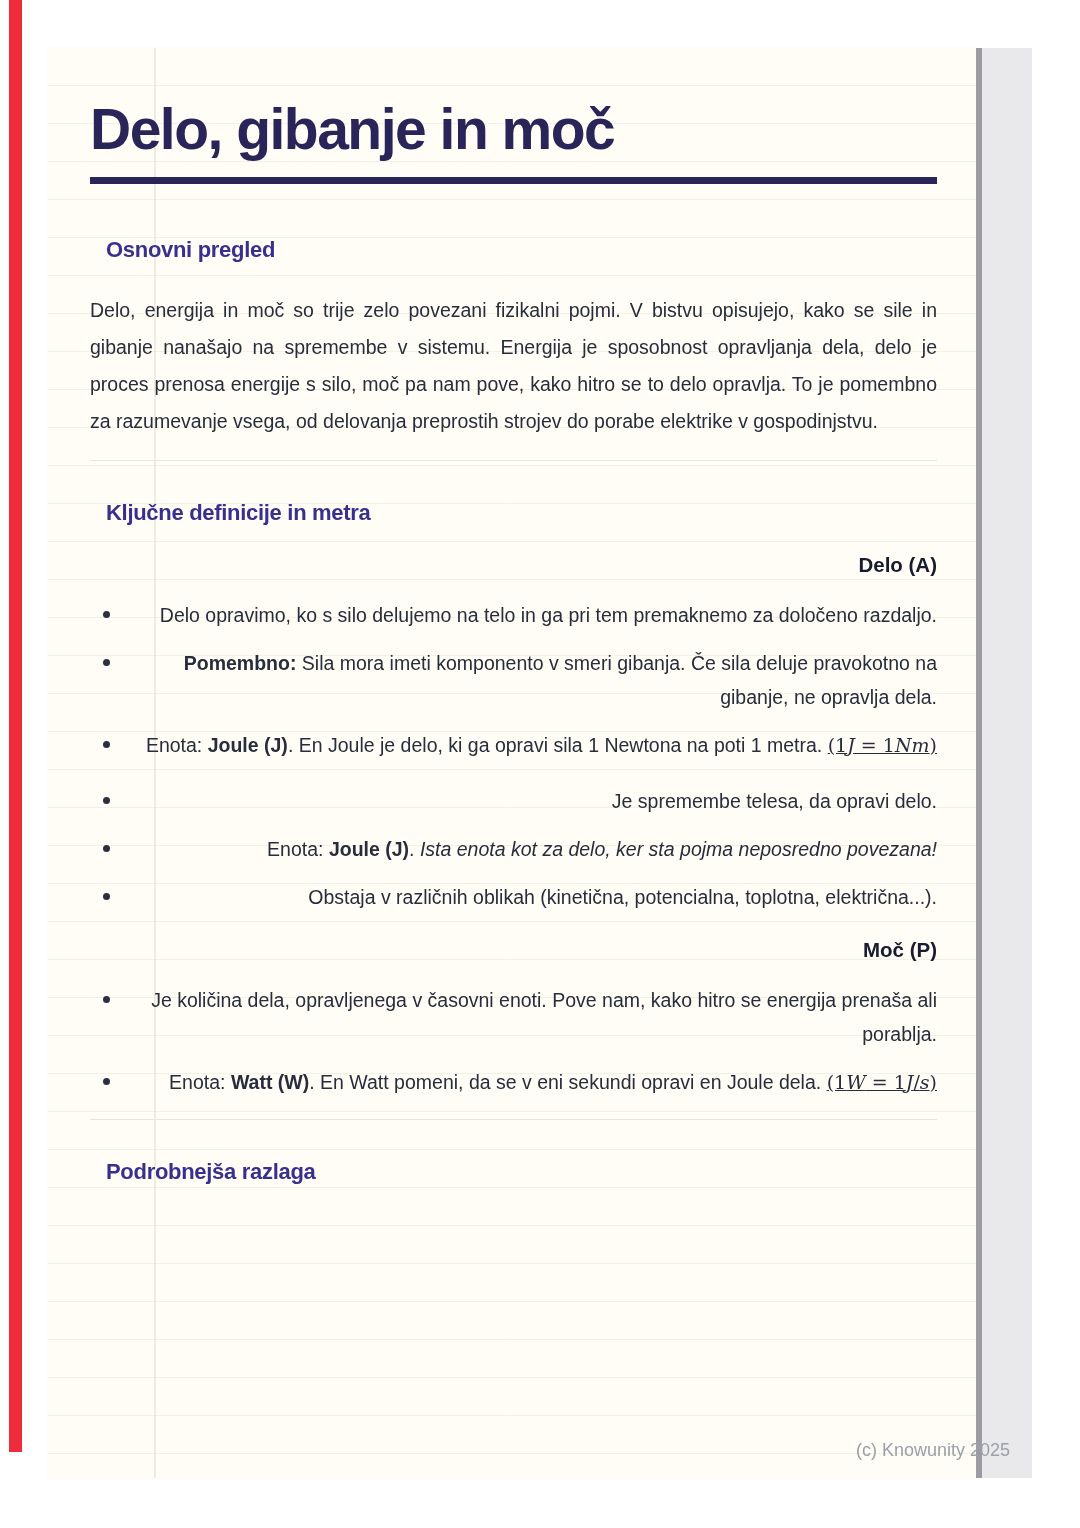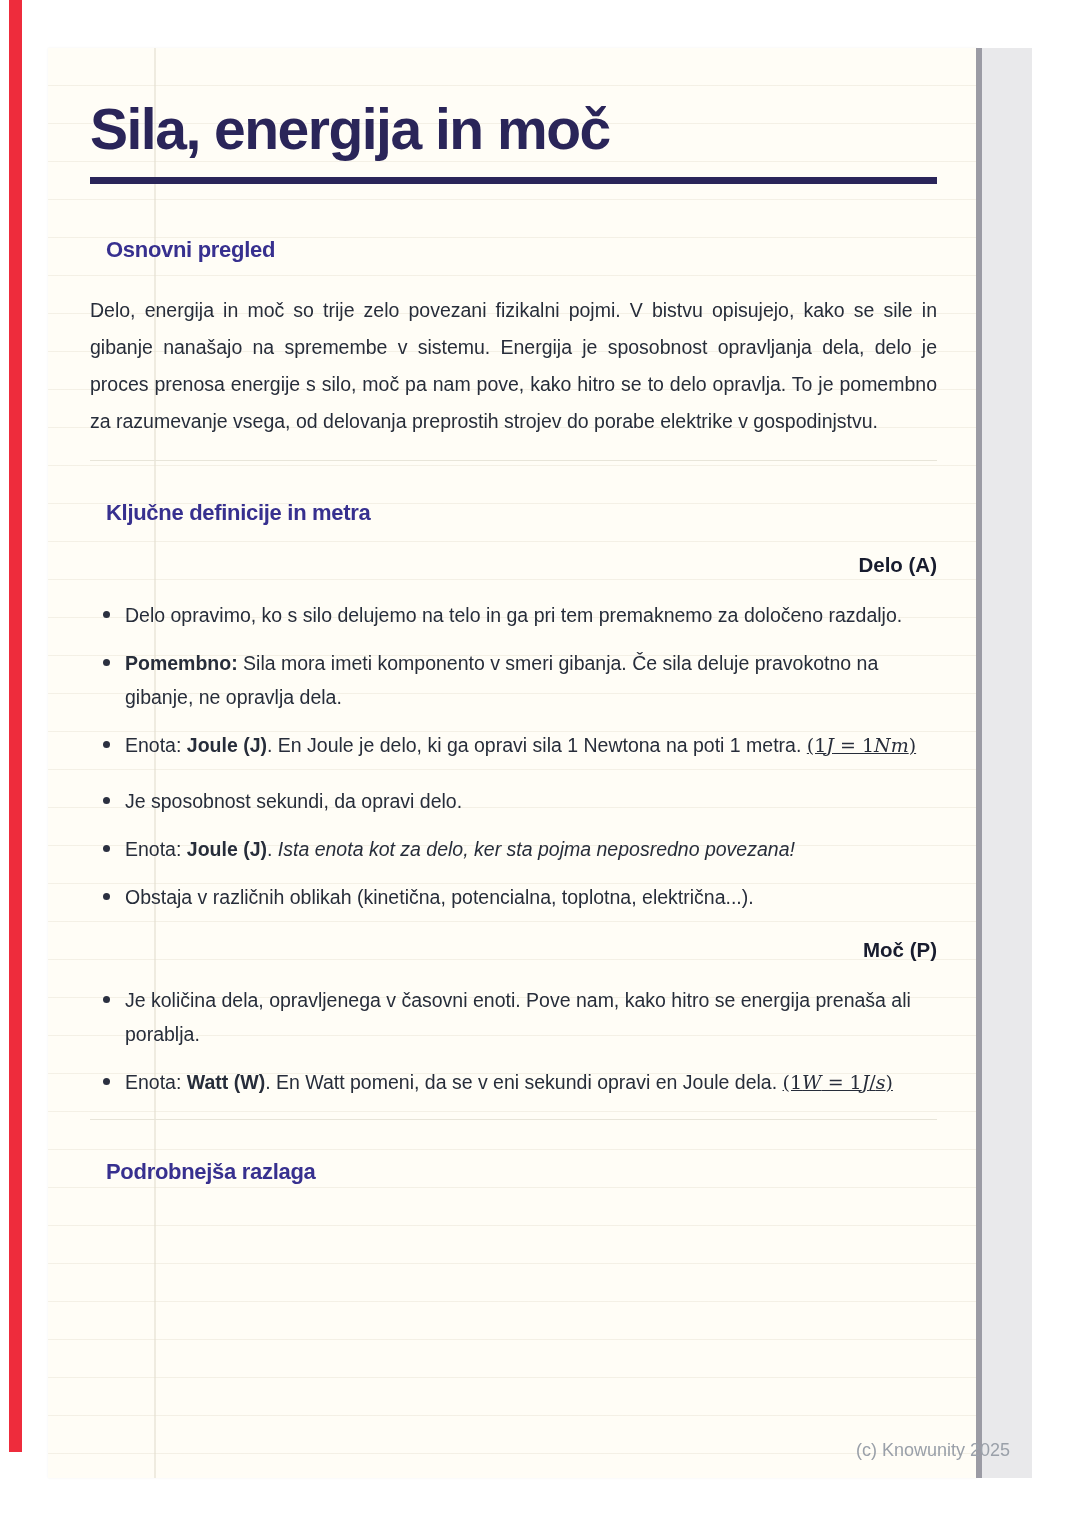--- a/index.html
+++ b/index.html
@@ -92,20 +92,21 @@
     line-height: 23px;
     font-weight: 700;
     color: #181c2e;
     text-align: right;
   }
 
   .section ul {
     list-style: none;
     margin: 22px 0 0 0;
     padding: 0;
+    text-align: right;
   }
   .section li {
     position: relative;
     padding-left: 35px;
     max-width: 812px;
     font-size: 19.5px;
     line-height: 34px;
     color: var(--body-text, #272d3a);
   }
   .section li + li { margin-top: 14px; }
@@ -136,38 +137,38 @@
     color: var(--footer-text, #9aa0a9);
     z-index: 5;
   }
 </style>
 </head>
 <body>
 
 <div class="red-bar"></div>
 
 <main class="card">
-  <h1 class="doc-title">Sila, energija in moč</h1>
+  <h1 class="doc-title">Delo, gibanje in moč</h1>
   <div class="title-rule"></div>
   <div id="sections">
       <section class="section">
         <h2>Osnovni pregled</h2>
         <p class="lead">Delo, energija in moč so trije zelo povezani fizikalni pojmi. V bistvu opisujejo, kako se sile in gibanje nanašajo na spremembe v sistemu. Energija je sposobnost opravljanja dela, delo je proces prenosa energije s silo, moč pa nam pove, kako hitro se to delo opravlja. To je pomembno za razumevanje vsega, od delovanja preprostih strojev do porabe elektrike v gospodinjstvu.</p>
       </section>
       <hr class="divider">
       <section class="section">
         <h2>Ključne definicije in metra</h2>
         <h3>Delo (A)</h3>
         <ul>
           <li><span>Delo opravimo, ko s silo delujemo na telo in ga pri tem premaknemo za določeno razdaljo.</span></li>
           <li><span class="seg-b">Pomembno:</span><span> Sila mora imeti komponento v smeri gibanja. Če sila deluje pravokotno na gibanje, ne opravlja dela.</span></li>
           <li><span>Enota: </span><span class="seg-b">Joule (J)</span><span>. En Joule je delo, ki ga opravi sila 1 Newtona na poti 1 metra. </span><span class="seg-math">(1<i>J</i> = 1<i>Nm</i>)</span></li>
         </ul>
         <ul>
-          <li><span>Je sposobnost sekundi, da opravi delo.</span></li>
+          <li><span>Je spremembe telesa, da opravi delo.</span></li>
           <li><span>Enota: </span><span class="seg-b">Joule (J)</span><span>. </span><span class="seg-i">Ista enota kot za delo, ker sta pojma neposredno povezana!</span></li>
           <li><span>Obstaja v različnih oblikah (kinetična, potencialna, toplotna, električna...).</span></li>
         </ul>
         <h3>Moč (P)</h3>
         <ul>
           <li><span>Je količina dela, opravljenega v časovni enoti. Pove nam, kako hitro se energija prenaša ali porablja.</span></li>
           <li><span>Enota: </span><span class="seg-b">Watt (W)</span><span>. En Watt pomeni, da se v eni sekundi opravi en Joule dela. </span><span class="seg-math">(1<i>W</i> = 1<i>J</i>/<i>s</i>)</span></li>
         </ul>
       </section>
       <hr class="divider">

